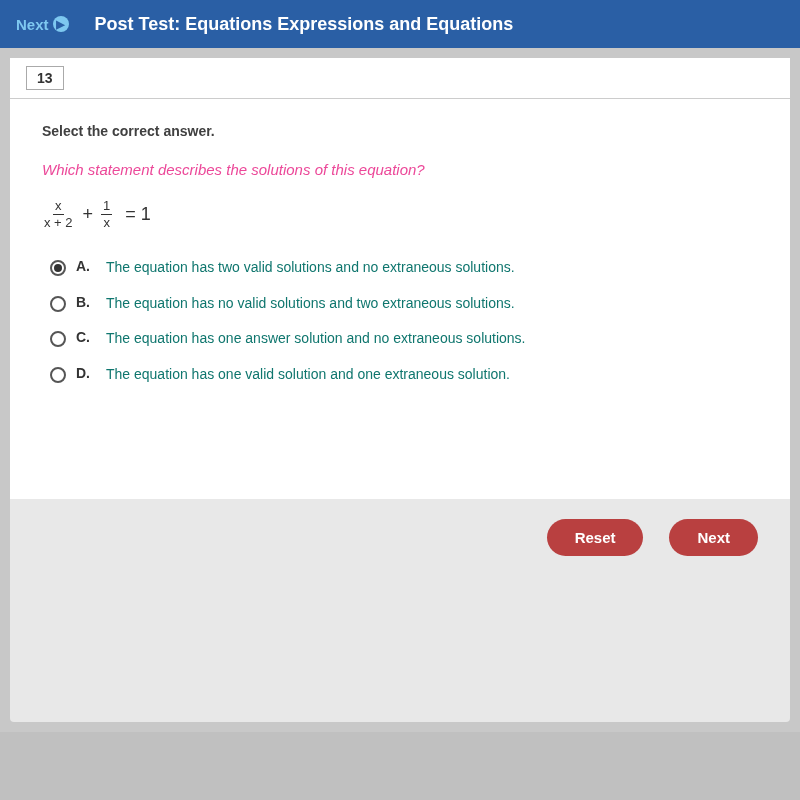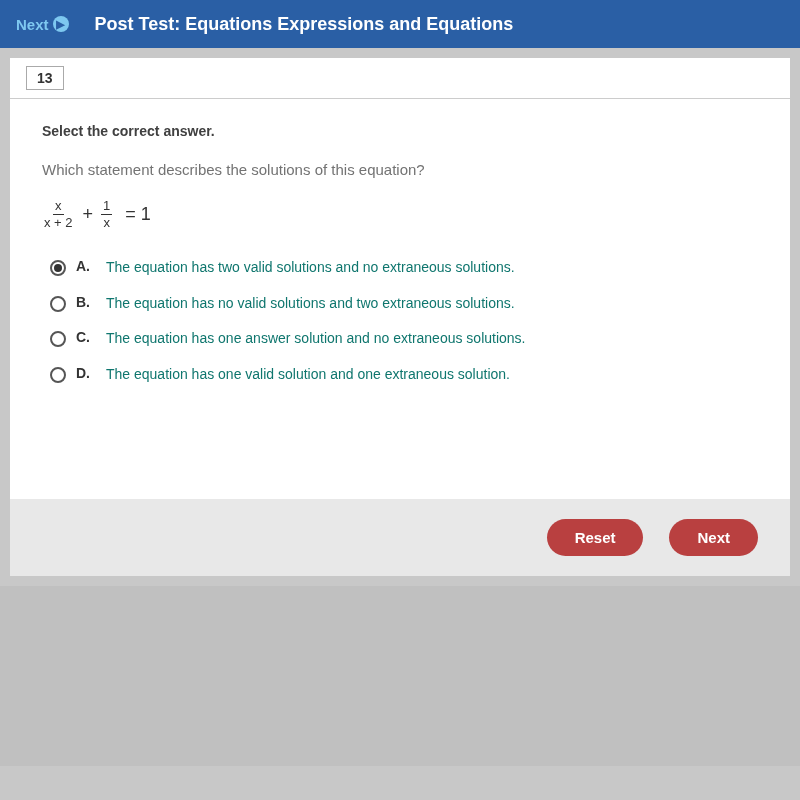--- a/index.html
+++ b/index.html
@@ -54,21 +54,21 @@
       font-weight: bold;
       margin-left: 16px;
     }
 
     
     .main-area {
       background: #e8e8e8;
       margin: 10px;
       border-radius: 4px;
       padding: 0;
-      height: 518px;
+      height: 664px;
     }
 
     
     .question-number-bar {
       background: white;
       border-bottom: 1px solid #ccc;
       padding: 8px 16px;
       display: flex;
       align-items: center;
     }
@@ -92,22 +92,23 @@
 
     .instruction-text {
       font-size: 14px;
       font-weight: bold;
       color: #404040;
       margin-bottom: 22px;
     }
 
     .question-text {
       font-size: 15px;
-      color: #737373;
+      color: #ec4899;
       margin-bottom: 20px;
+      font-style: italic;
     }
 
     
     .equation-block {
       font-size: 16px;
       color: #333;
       margin-bottom: 28px;
       display: flex;
       align-items: center;
       gap: 8px;

